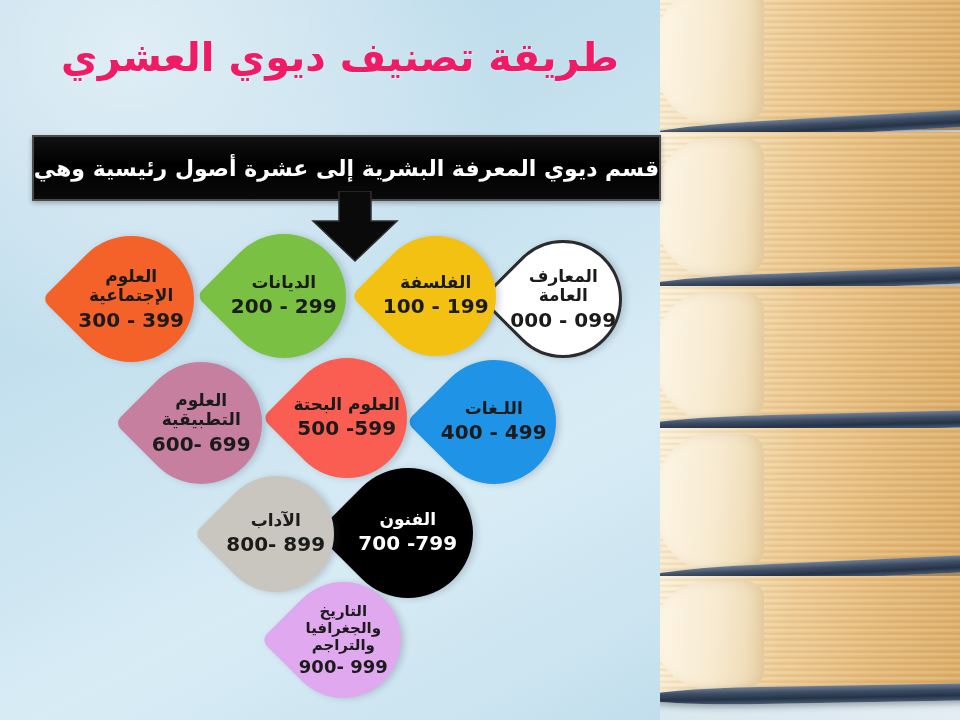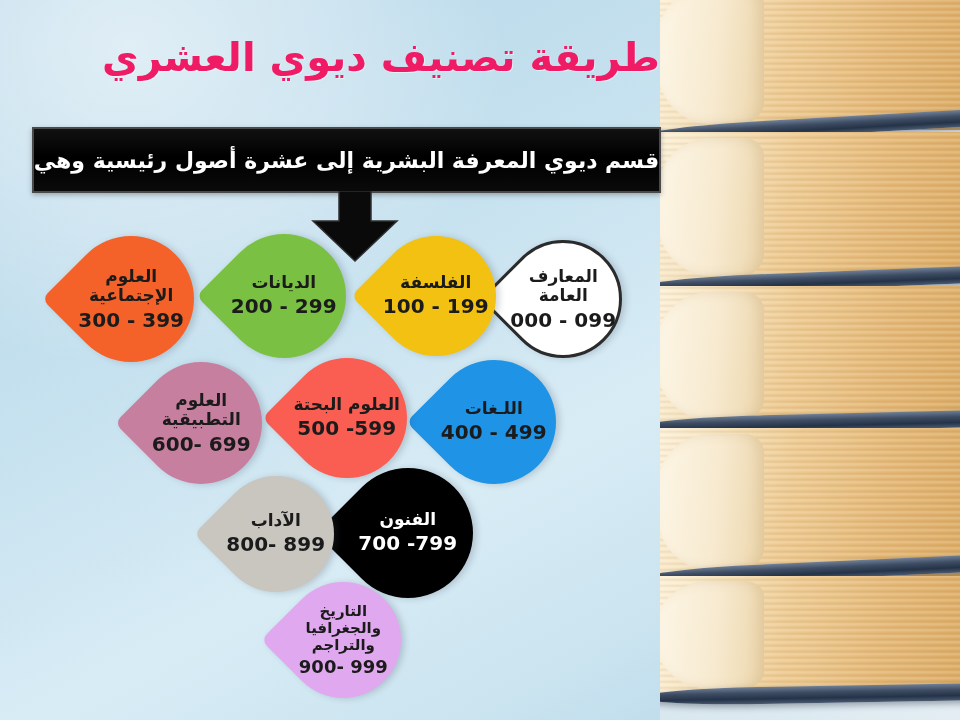--- a/index.html
+++ b/index.html
@@ -103,35 +103,36 @@
   .cover.tilt3 { transform: rotate(-1.4deg); }
   .cover.tilt4 { transform: rotate(-2.6deg); }
   .cover.tilt5 { transform: rotate(-1.0deg); }
 
   
   .title {
     position: absolute;
     left: 20px;
     top: 34px;
     width: 640px;
+    text-align: center;
     font-family: "DejaVu Sans", "Liberation Sans", sans-serif;
     font-size: 40px;
     font-weight: bold;
     color: #ef1b64;
     letter-spacing: 0px;
     line-height: 1.15;
     text-shadow: 1px 1px 0 rgba(255,255,255,0.45);
     direction: rtl;
   }
 
   
   .banner {
     position: absolute;
     left: 32px;
-    top: 127px;
+    top: 135px;
     width: 629px;
     height: 66px;
     background: linear-gradient(180deg, #111111 0%, #000000 45%, #0a0a0a 100%);
     border: 2px solid #4a4a4a;
     box-sizing: border-box;
     display: flex;
     align-items: center;
     justify-content: center;
     box-shadow: 0 2px 5px rgba(0,0,0,0.28);
   }

